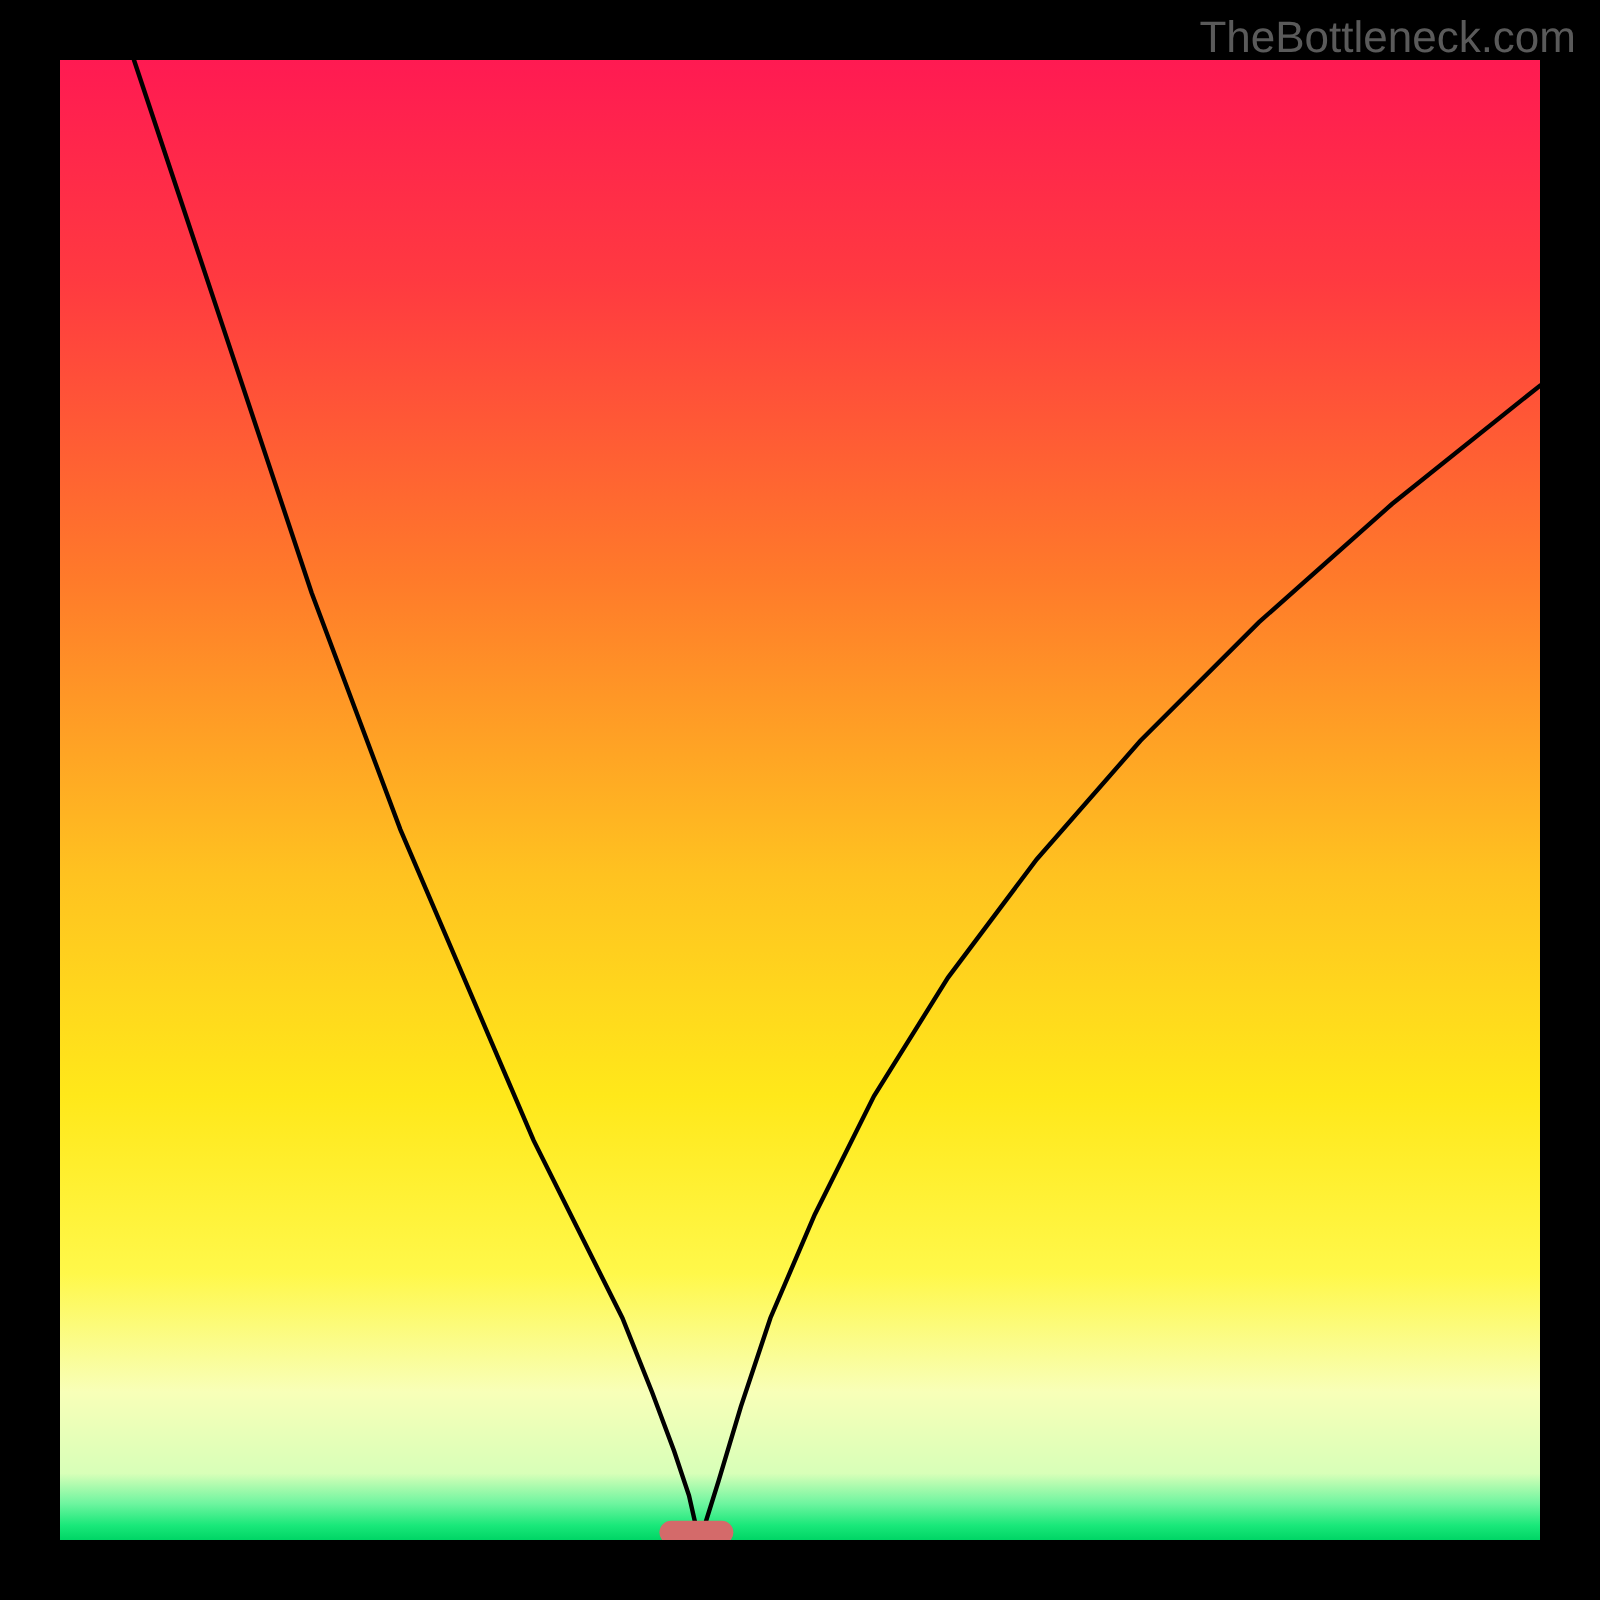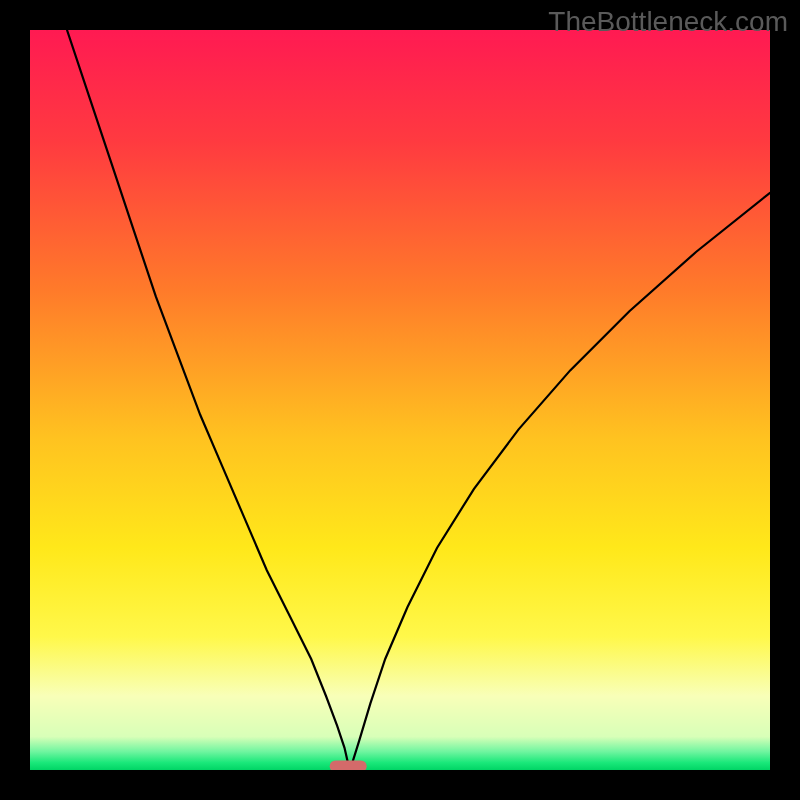--- a/index.html
+++ b/index.html
@@ -9,21 +9,21 @@
     height: 800px;
     background: #000;
     position: relative;
     font-family: Arial, sans-serif;
   }
   .watermark {
     position: absolute;
     top: 6px;
     right: 12px;
     color: #5a5a5a;
-    font-size: 28px;
+    font-size: 22px;
     font-weight: 500;
     z-index: 10;
   }
   .plot-area {
     position: absolute;
     left: 30px;
     top: 30px;
     width: 740px;
     height: 740px;
   }

